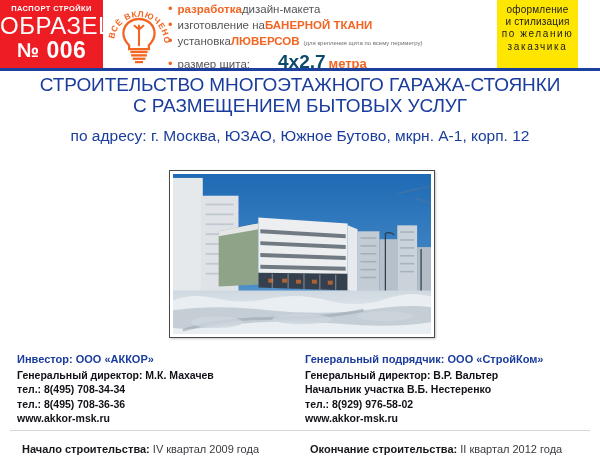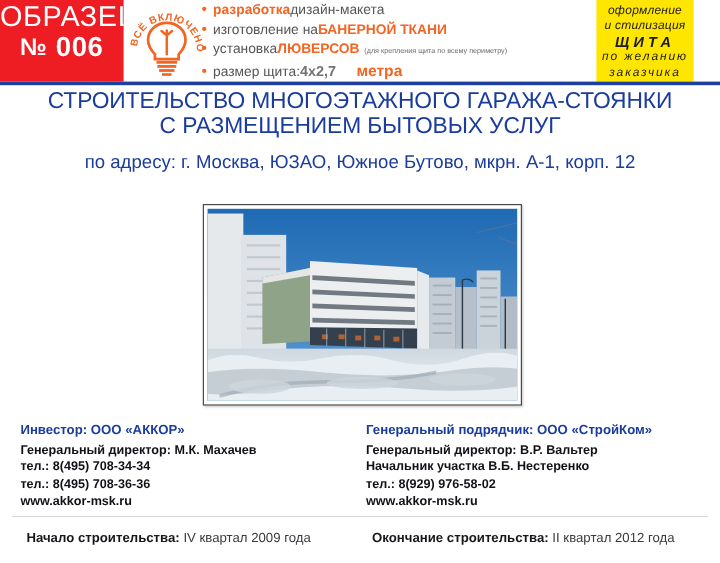--- a/index.html
+++ b/index.html
@@ -109,44 +109,44 @@
     color: #f26522;
     font-weight: bold;
   }
   .f-note {
     font-size: 6px;
     color: #6d6d72;
     margin-left: 4px;
   }
   .feat-row.big { height: 20px; }
   .f-big {
-    font-size: 12px;
-    color: #737373;
+    font-size: 19px;
+    color: #0c4a6e;
     font-weight: bold;
     letter-spacing: 0px;
+    margin-left: 28px;
   }
   .f-big-sm {
     font-size: 13px;
     color: #f26522;
     font-weight: bold;
-    margin-left: 17px;
+    margin-left: 3px;
   }
 
   
   .yellow-block {
     position: absolute;
     left: 497px; top: 0;
     width: 81px; height: 68px;
     background: #ffe600;
     color: #1b1b1b;
     box-sizing: border-box;
     padding: 4px 0 0 0;
     text-align: center;
     overflow: hidden;
-    font-style: italic;
   }
   .yellow-block div {
     font-size: 10px;
     line-height: 12.2px;
     letter-spacing: 0.2px;
     white-space: nowrap;
   }
   .yellow-block .yb-strong {
     font-size: 12px;
     font-weight: bold;
@@ -270,20 +270,21 @@
   }
 </style>
 </head>
 <body>
 
 <div id="poster">
 
   <div class="adstrip">
 
     <div class="sample-badge">
+      <div class="sb-kicker">ПАСПОРТ СТРОЙКИ</div>
       <div class="sb-word">ОБРАЗЕЦ</div>
       <div class="sb-num"><span class="nm">№</span> <span>006</span></div>
     </div>
 
     <div class="bulb-logo">
       <svg viewBox="0 0 66 66" width="66" height="66" aria-hidden="true">
         <defs>
           <path id="arcpath" d="M 8,40 A 25,25 0 1 1 58,40" fill="none"></path>
         </defs>
         <text font-family="Liberation Sans, sans-serif" font-size="8.4" font-weight="bold" fill="#f26522" letter-spacing="0.6">
@@ -327,21 +328,20 @@
         <span class="f-txt">размер щита: </span>
         <span class="f-big">4х2,7</span>
         <span class="f-big-sm">метра</span>
       </div>
 
     </div>
 
     <div class="yellow-block">
       <div>оформление</div>
       <div>и стилизация</div>
-      <div class="yb-strong">ЩИТА</div>
       <div class="yb-sp">по желанию</div>
       <div class="yb-sp">заказчика</div>
     </div>
   </div>
 
   <div class="header-rule"></div>
 
   <div class="title-block">
     <div class="title-line">СТРОИТЕЛЬСТВО МНОГОЭТАЖНОГО ГАРАЖА-СТОЯНКИ</div>
     <div class="title-line">С РАЗМЕЩЕНИЕМ БЫТОВЫХ УСЛУГ</div>

